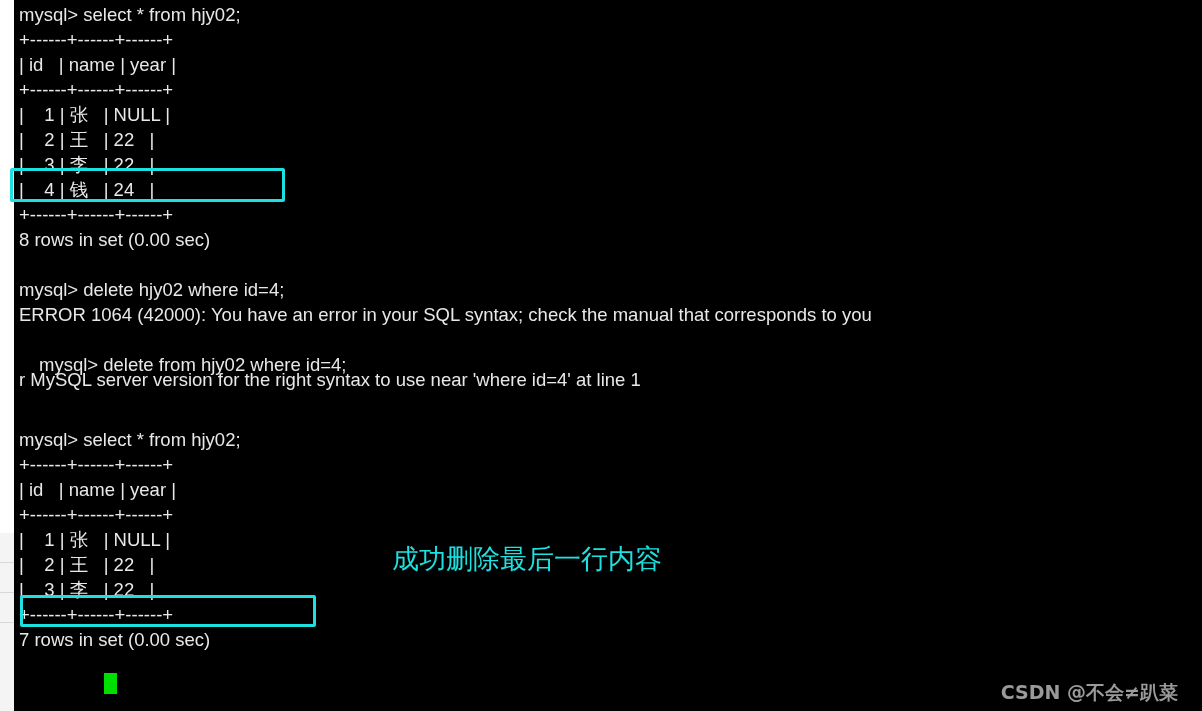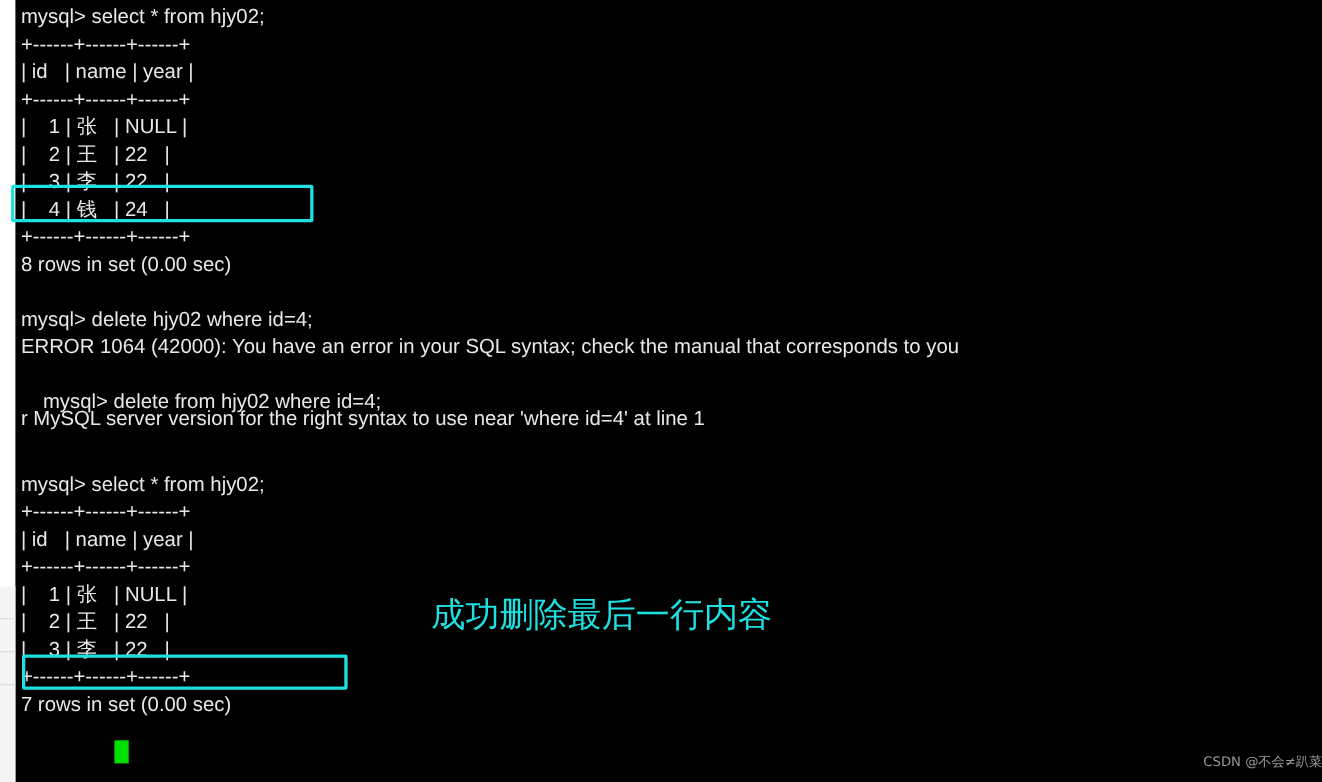--- a/index.html
+++ b/index.html
@@ -66,38 +66,39 @@
     border: 3px solid #1ee0e0;
     box-sizing: border-box;
     border-radius: 2px;
     background: transparent;
     z-index: 6;
   }
   
   #annotation {
     position: absolute;
     color: #1ee0e0;
-    font-size: 31px;
+    font-size: 27px;
     line-height: 32px;
     white-space: pre;
     font-family: "DejaVu Sans", "Liberation Sans", sans-serif;
     font-weight: 500;
     z-index: 7;
   }
   
   #watermark {
     position: absolute;
-    right: 0;
+    right: 24px;
     bottom: 8px;
     color: #9a9a9a;
-    font-size: 12px;
+    font-size: 19px;
     line-height: 22px;
     white-space: pre;
     font-family: "DejaVu Sans", "Liberation Sans", sans-serif;
     z-index: 7;
+    font-weight: bold;
   }
   
   #cursor {
     position: absolute;
     width: 13px;
     height: 21px;
     background: #00e000;
     z-index: 7;
   }
 </style>

